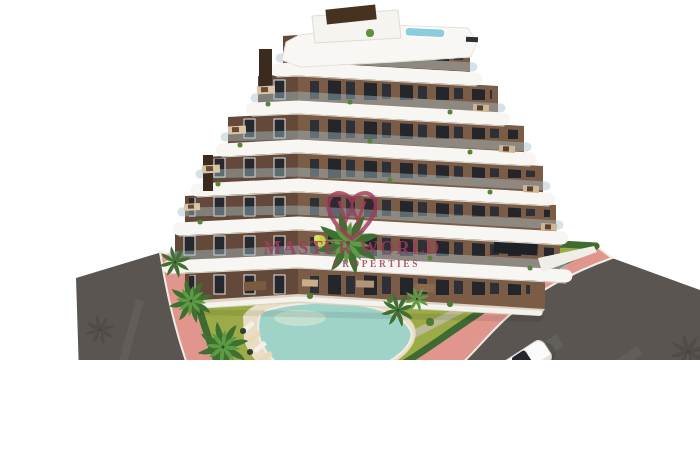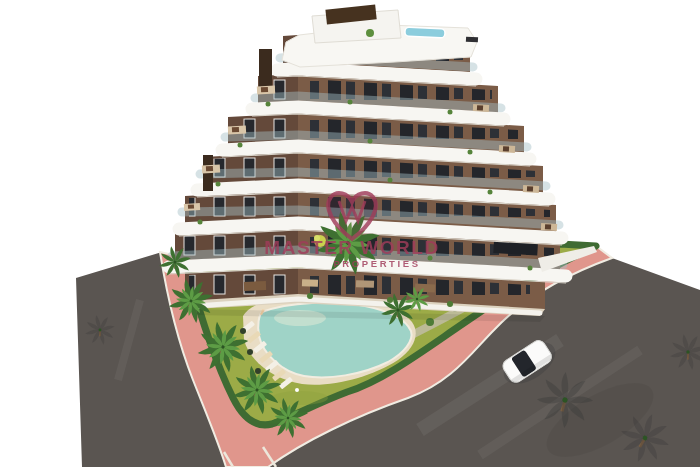--- a/index.html
+++ b/index.html
@@ -1,17 +1,17 @@
 <!DOCTYPE html>
 <html><head>
 <meta charset="utf-8">
 <style>
   html,body{margin:0;padding:0;background:#fff;}
-  .stage{position:relative;width:700px;height:467px;overflow:hidden;background:#be185d;
-         font-family:Liberation Sans, sans-serif;}
+  .stage{position:relative;width:700px;height:360px;overflow:hidden;background:#be185d;
+         font-family:Liberation Serif, serif;}
   svg{position:absolute;left:0;top:0;}
   .wm-brand{font-weight:bold;font-size:19px;letter-spacing:1.5px;}
   .wm-tag{font-weight:bold;font-size:9.5px;letter-spacing:2.6px;}
 </style>
 </head>
 <body>
 
 <div class="stage">
 <svg width="700" height="467" viewBox="0 0 700 467">
   <defs>

